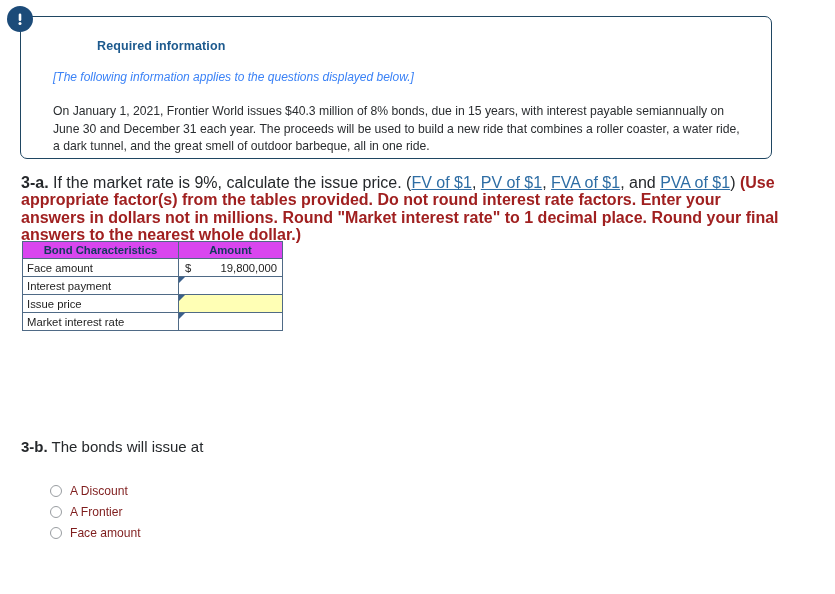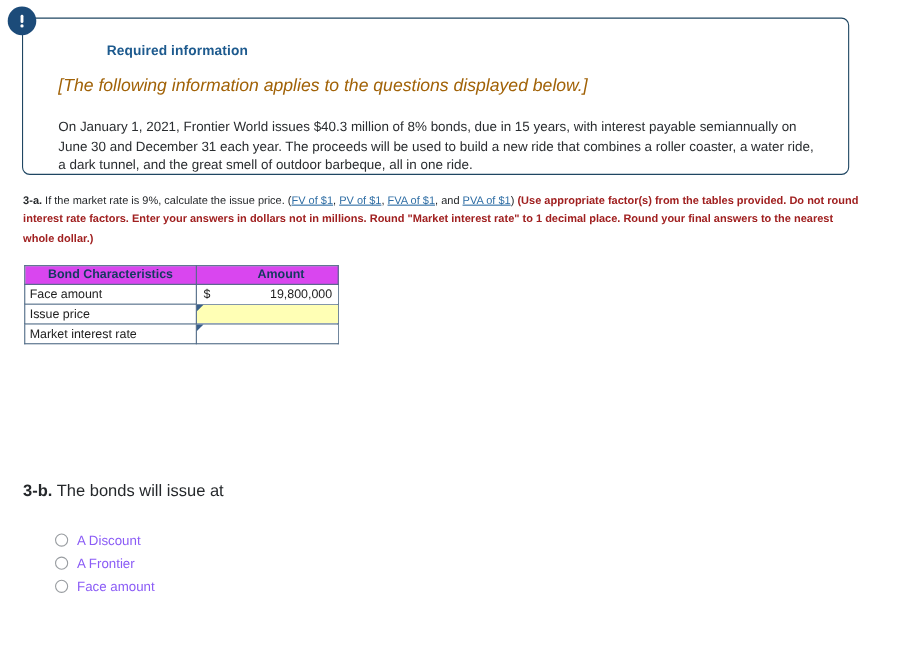--- a/index.html
+++ b/index.html
@@ -52,39 +52,39 @@
   .req-title {
     color: #1d5a8e;
     font-size: 12.5px;
     font-weight: bold;
     letter-spacing: 0.1px;
     margin: 0 0 17px 0;
     padding-left: 44px;
   }
   .req-italic {
     font-style: italic;
-    font-size: 16px;
-    color: #a16207;
+    font-size: 12px;
+    color: #3b82f6;
     margin: 0 0 19px 0;
   }
   .req-body {
     font-size: 12.2px;
     line-height: 17.6px;
     color: #2a2d30;
     margin: 0;
     max-width: 690px;
   }
 
   
   .q3a {
     position: absolute;
     left: 21px;
     top: 174px;
     width: 762px;
-    font-size: 10px;
+    font-size: 16px;
     line-height: 17.3px;
     color: #25282b;
   }
   .q-label { font-weight: bold; }
   .q-link {
     color: #2e6da4;
     text-decoration: underline;
   }
   .q-bold-red {
     color: #a02020;
@@ -109,21 +109,21 @@
   }
   .bond-table th {
     background: #d946ef;
     color: #13395e;
     font-weight: bold;
     font-size: 11.3px;
     text-align: center;
     height: 16px;
   }
   th.th-label { width: 155px; }
-  th.th-amount { width: 103px; padding-left: 25px; }
+  th.th-amount { width: 103px; }
 
   td.lbl {
     text-align: left;
     padding-left: 4px;
     background: #ffffff;
   }
   td.val {
     position: relative;
     background: #ffffff;
   }
@@ -160,21 +160,21 @@
   .choices {
     position: absolute;
     left: 50px;
     top: 480px;
   }
   .choice {
     display: flex;
     align-items: center;
     height: 21px;
     font-size: 12.1px;
-    color: #8b5cf6;
+    color: #7f1d1d;
   }
   .radio {
     width: 10px;
     height: 10px;
     border: 1.2px solid #999da1;
     border-radius: 50%;
     background: #fff;
     margin-right: 8px;
     flex: 0 0 auto;
   }
@@ -209,20 +209,26 @@
     </tr>
   </thead>
   <tbody>
     <tr>
       <td class="lbl">Face amount</td>
       <td class="val">
         <div class="money">
           <span>$</span>
           <span>19,800,000</span>
         </div>
+      </td>
+    </tr>
+    <tr>
+      <td class="lbl">Interest payment</td>
+      <td class="input-cell">
+        <span class="marker"></span>
       </td>
     </tr>
     <tr>
       <td class="lbl">Issue price</td>
       <td class="input-cell yellow">
         <span class="marker"></span>
       </td>
     </tr>
     <tr>
       <td class="lbl">Market interest rate</td>

